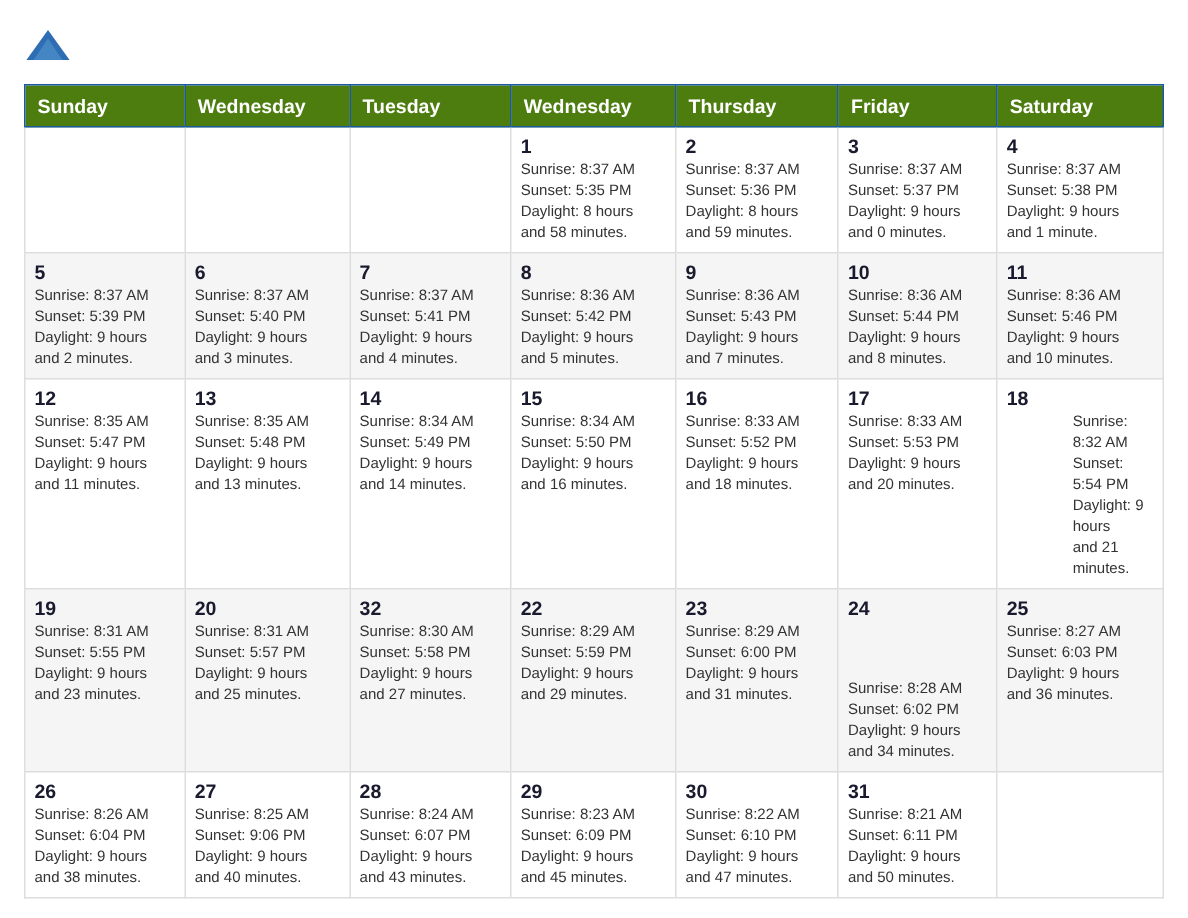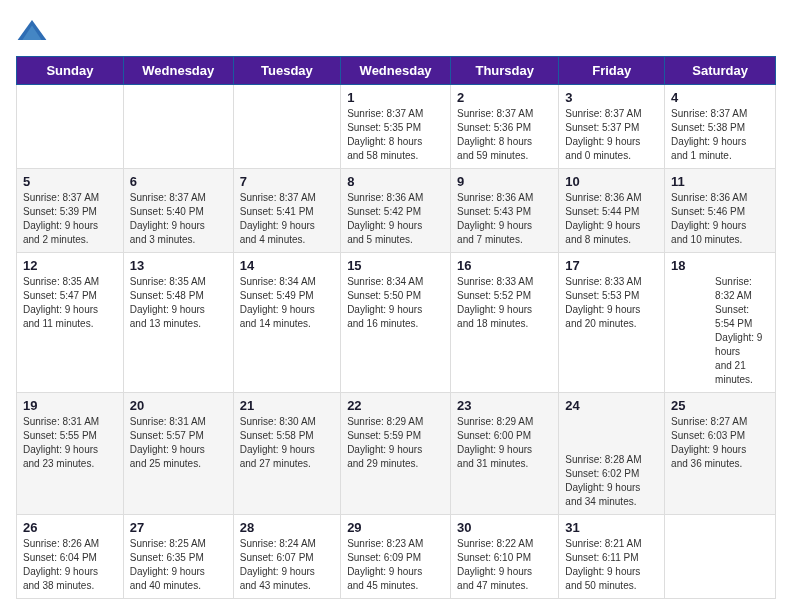--- a/index.html
+++ b/index.html
@@ -44,26 +44,26 @@
     .location {
       font-size: 14px;
       color: #555;
     }
     .calendar {
       width: 100%;
       border-collapse: collapse;
       border: 1px solid #ccc;
     }
     .calendar th {
-      background: #4c1d95;
+      background: #4d7c0f;
       color: #fff;
       font-size: 13px;
       font-weight: bold;
       padding: 6px 8px;
-      text-align: center;
+      text-align: left;
       border: 1px solid #1a5a9e;
     }
     .calendar td {
       vertical-align: top;
       padding: 5px 6px;
       font-size: 10.5px;
       color: #333;
       border: 1px solid #ddd;
       width: 113px;
       min-height: 80px;
@@ -265,21 +265,21 @@
 and 23 minutes.</div>
         </td>
         <td>
           <span class="day-number">20</span>
           <div class="day-info" style="white-space: pre-line;">Sunrise: 8:31 AM
 Sunset: 5:57 PM
 Daylight: 9 hours
 and 25 minutes.</div>
         </td>
         <td>
-          <span class="day-number">21</span>
+          <span class="day-number">32</span>
           <div class="day-info" style="white-space: pre-line;">Sunrise: 8:30 AM
 Sunset: 5:58 PM
 Daylight: 9 hours
 and 27 minutes.</div>
         </td>
         <td>
           <span class="day-number">22</span>
           <div class="day-info" style="white-space: pre-line;">Sunrise: 8:29 AM
 Sunset: 5:59 PM
 Daylight: 9 hours
@@ -311,21 +311,21 @@
         <td>
           <span class="day-number">26</span>
           <div class="day-info" style="white-space: pre-line;">Sunrise: 8:26 AM
 Sunset: 6:04 PM
 Daylight: 9 hours
 and 38 minutes.</div>
         </td>
         <td>
           <span class="day-number">27</span>
           <div class="day-info" style="white-space: pre-line;">Sunrise: 8:25 AM
-Sunset: 6:35 PM
+Sunset: 9:06 PM
 Daylight: 9 hours
 and 40 minutes.</div>
         </td>
         <td>
           <span class="day-number">28</span>
           <div class="day-info" style="white-space: pre-line;">Sunrise: 8:24 AM
 Sunset: 6:07 PM
 Daylight: 9 hours
 and 43 minutes.</div>
         </td>

